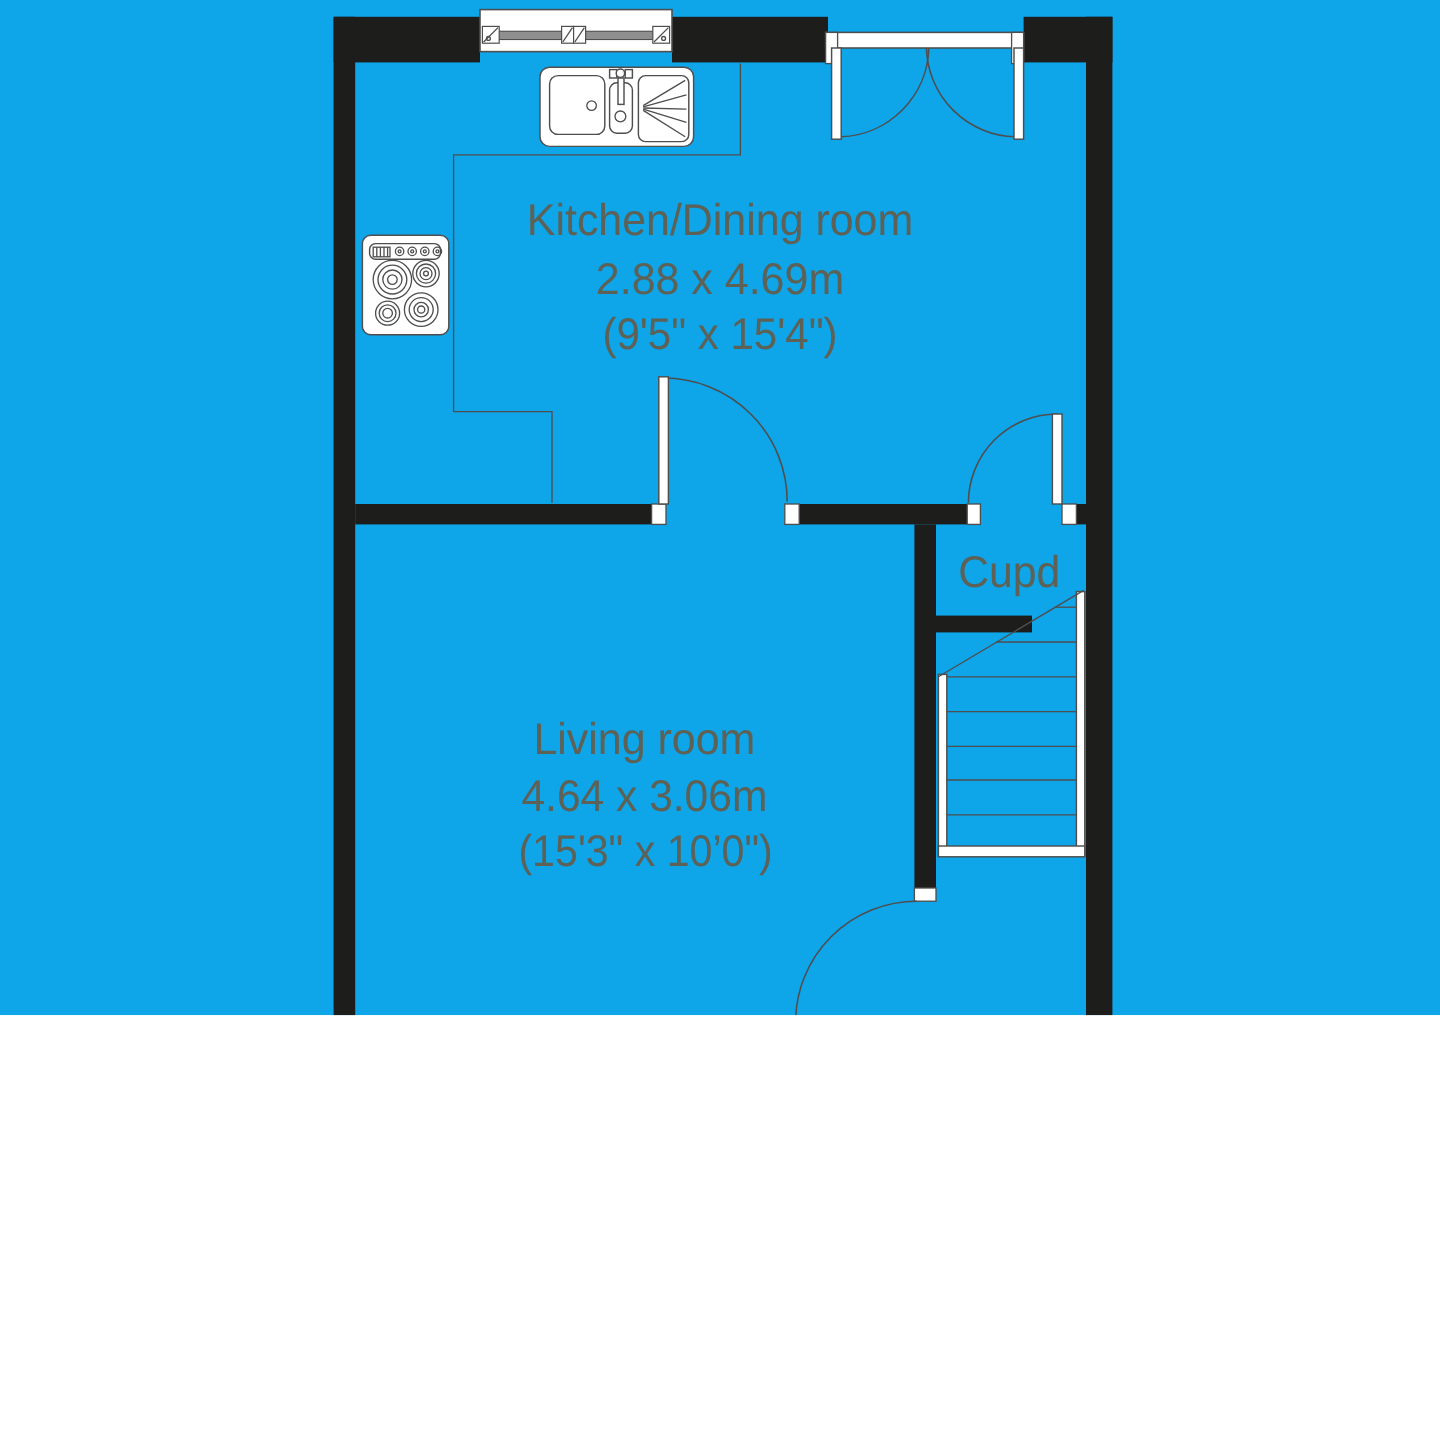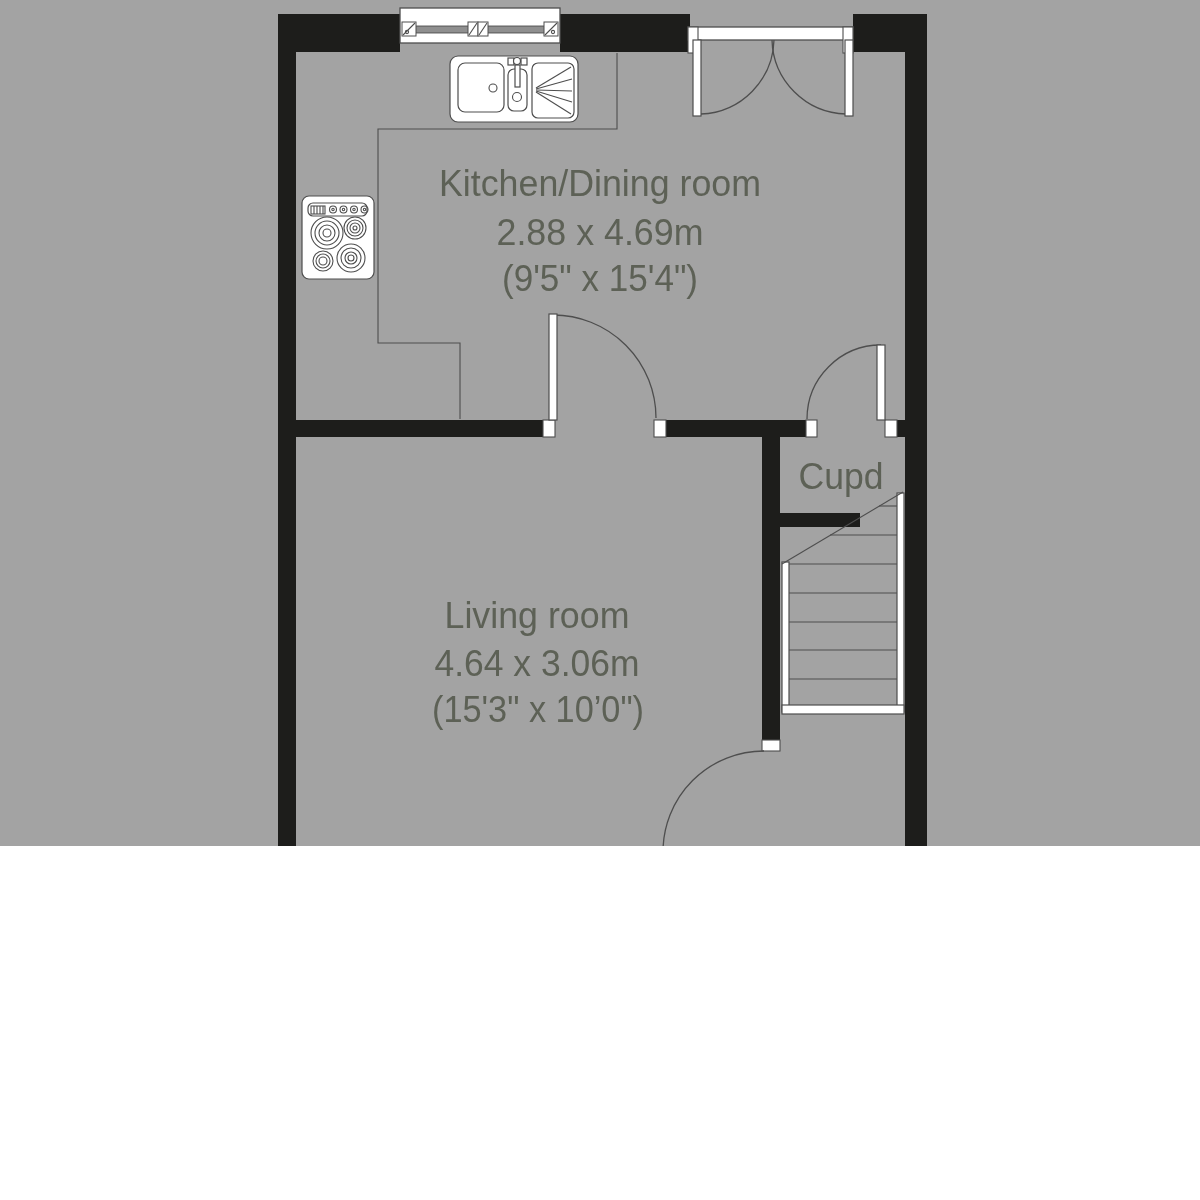--- a/index.html
+++ b/index.html
@@ -1,16 +1,16 @@
 <!DOCTYPE html>
 <html><head>
 <meta charset="utf-8">
 <style>
   html,body{margin:0;padding:0;background:#ffffff;}
-  .page{width:1200px;height:846px;position:relative;background:#a3a3a3;overflow:hidden;}
+  .page{width:1200px;height:846px;position:relative;background:#0ea5e9;overflow:hidden;}
   svg{display:block;}
   .wall{fill:#1d1d1b;stroke:none;}
   .jamb{fill:#ffffff;stroke:#4e4e4e;stroke-width:1.1;}
   .ln{stroke:#4e4e4e;stroke-width:1.3;fill:none;}
   .thin{stroke:#4e4e4e;stroke-width:1.1;fill:none;}
   .leaf{fill:#ffffff;stroke:#4e4e4e;stroke-width:1.2;}
   .box{fill:#ffffff;stroke:#4e4e4e;stroke-width:1.3;}
   .band{fill:#8f8f8f;stroke:#3f3f3f;stroke-width:0.8;}
   .hatch{fill:#ffffff;stroke:#4e4e4e;stroke-width:1;}
   .fx{stroke:#4e4e4e;fill:#ffffff;stroke-width:1.2;}

